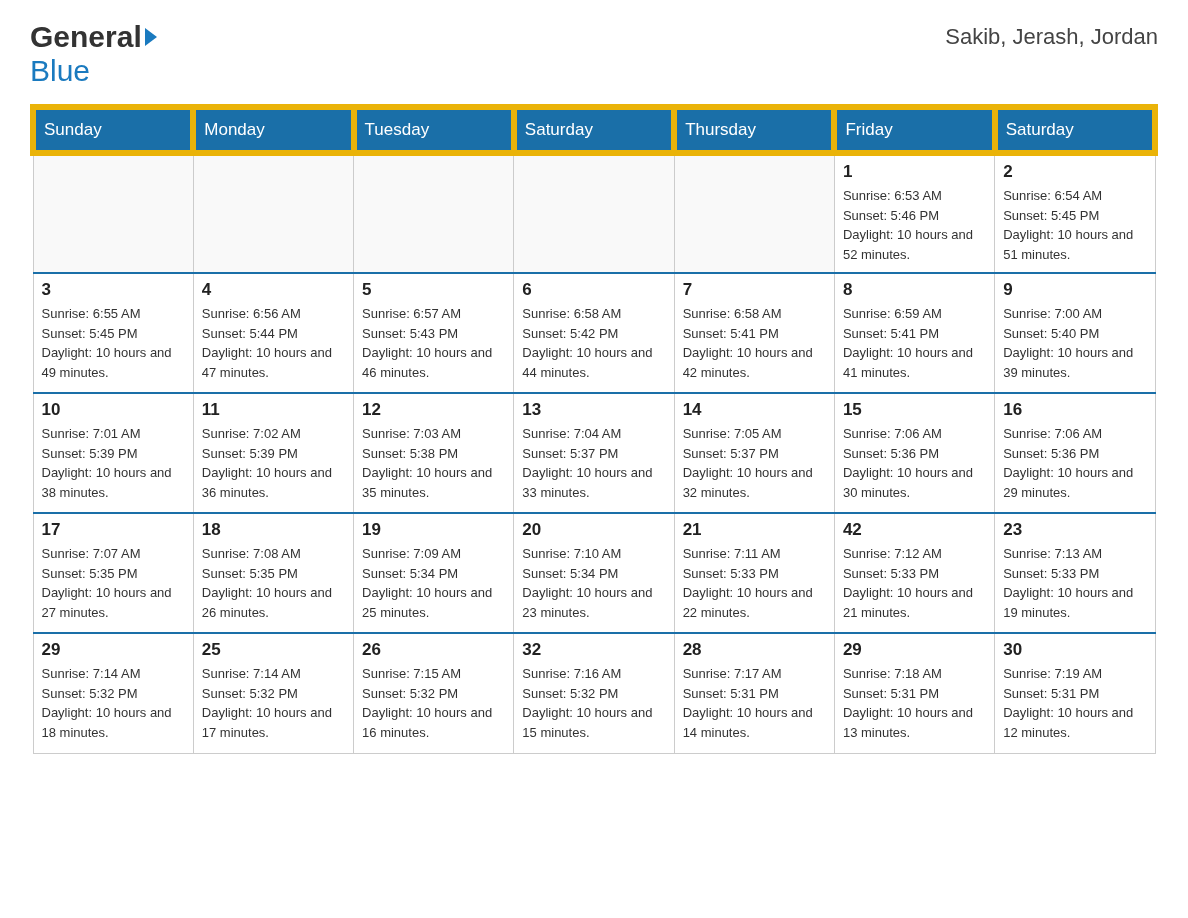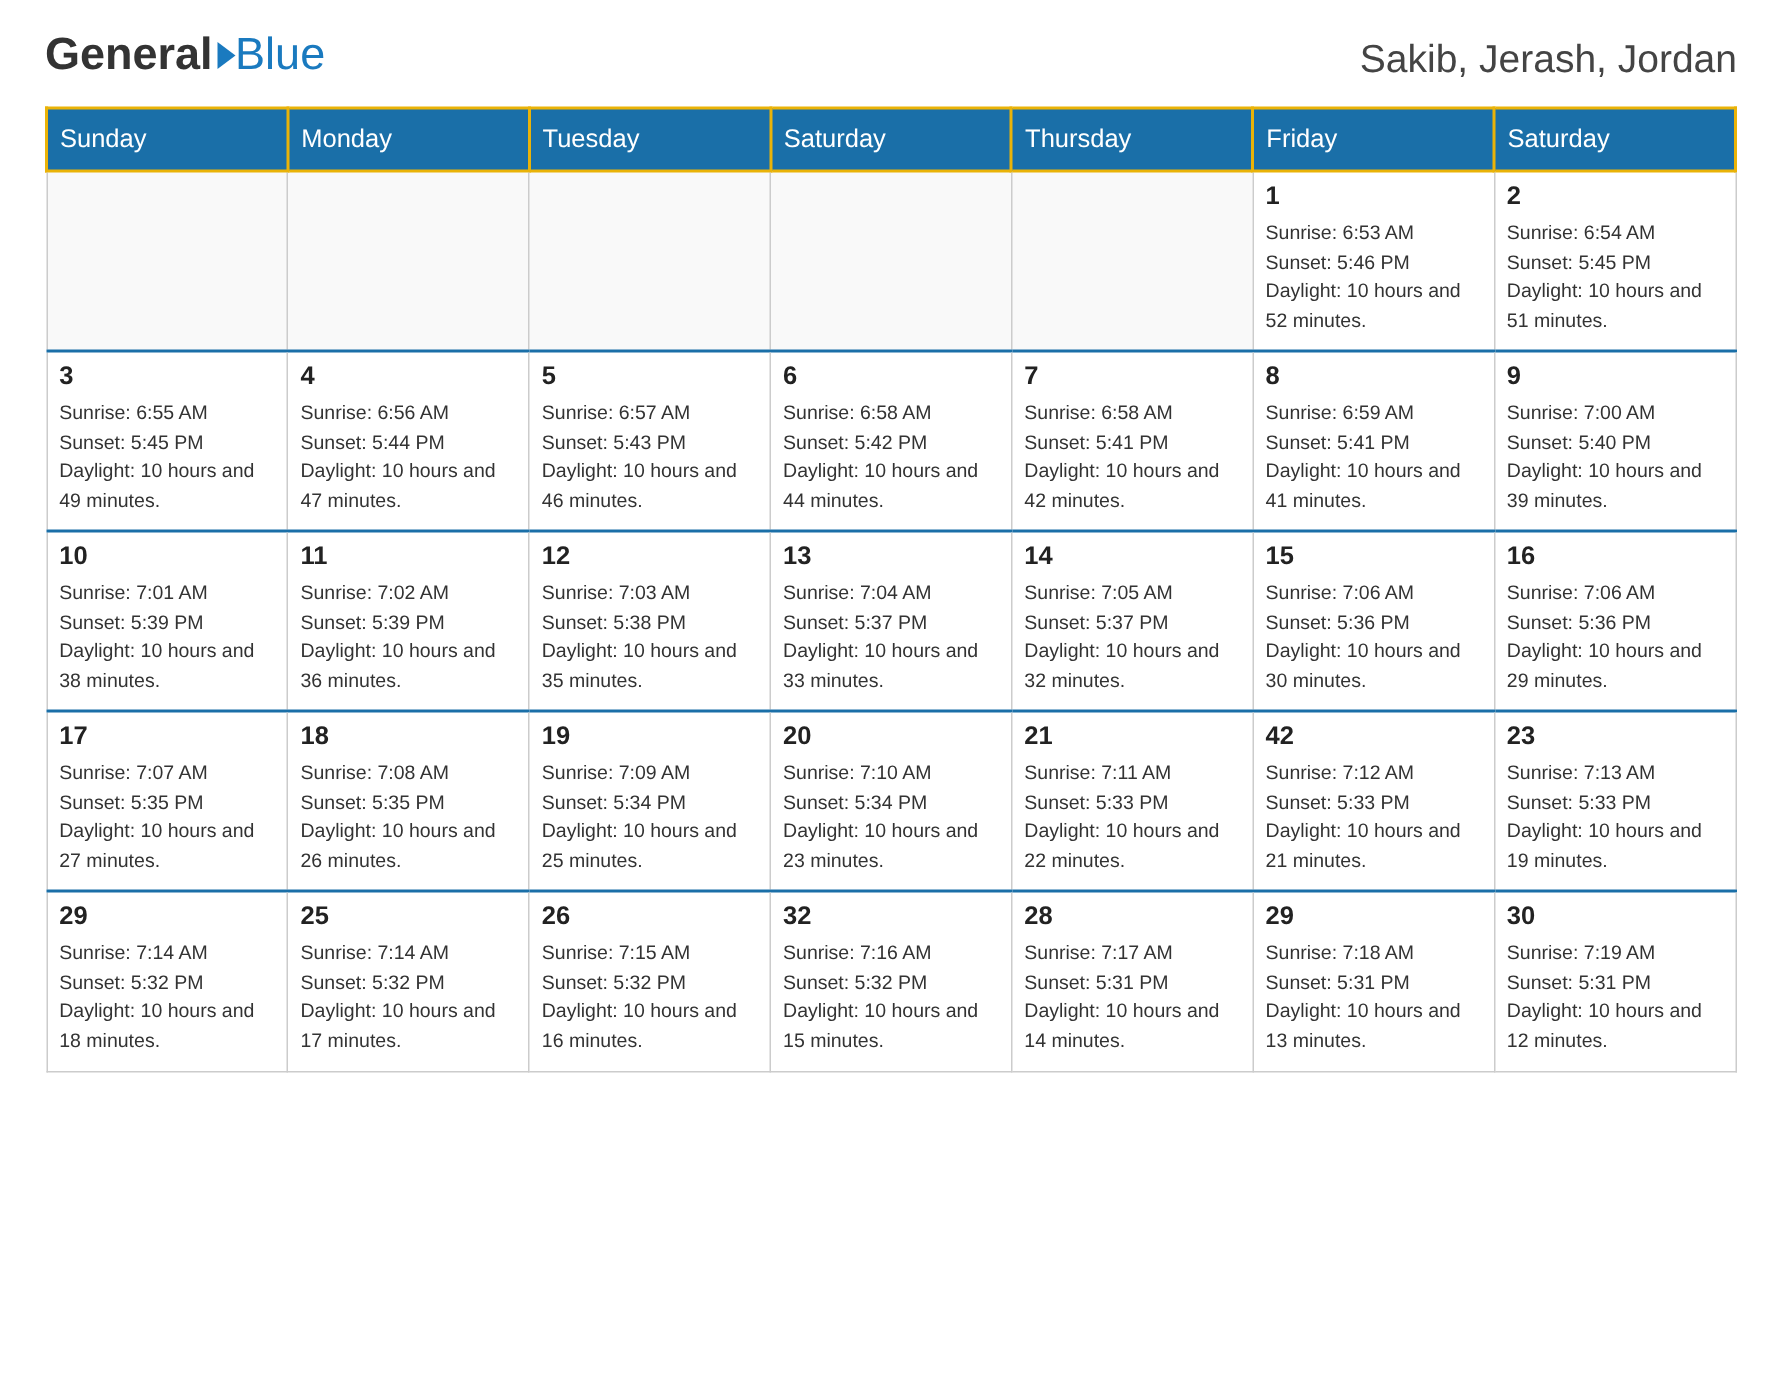--- a/index.html
+++ b/index.html
@@ -11,50 +11,50 @@
       padding: 20px 30px;
     }
     .header {
       display: flex;
       justify-content: space-between;
       align-items: flex-start;
       margin-bottom: 16px;
     }
     .logo {
       display: flex;
-      flex-direction: row;
+      flex-direction: column;
       align-items: flex-start;
     }
     .title-block {
       text-align: right;
     }
     .month-title {
       font-size: 52px;
       font-weight: bold;
       color: #222;
       line-height: 1.1;
     }
     .location {
-      font-size: 26px;
+      font-size: 22px;
       color: #444;
       margin-top: 4px;
     }
     .calendar {
       width: 100%;
       border-collapse: collapse;
       table-layout: fixed;
     }
     .calendar th {
       background-color: #1a6fa8;
       color: #fff;
       font-size: 17px;
       font-weight: normal;
       padding: 10px 8px;
       text-align: left;
-      border: 2px solid #eab308;
+      border: 6px solid #eab308;
     }
     .calendar td {
       vertical-align: top;
       padding: 6px 8px;
       border: 1px solid #ccc;
       border-top: 2px solid #1a6fa8;
       height: 120px;
       font-size: 13px;
       color: #333;
       background: #fff;

